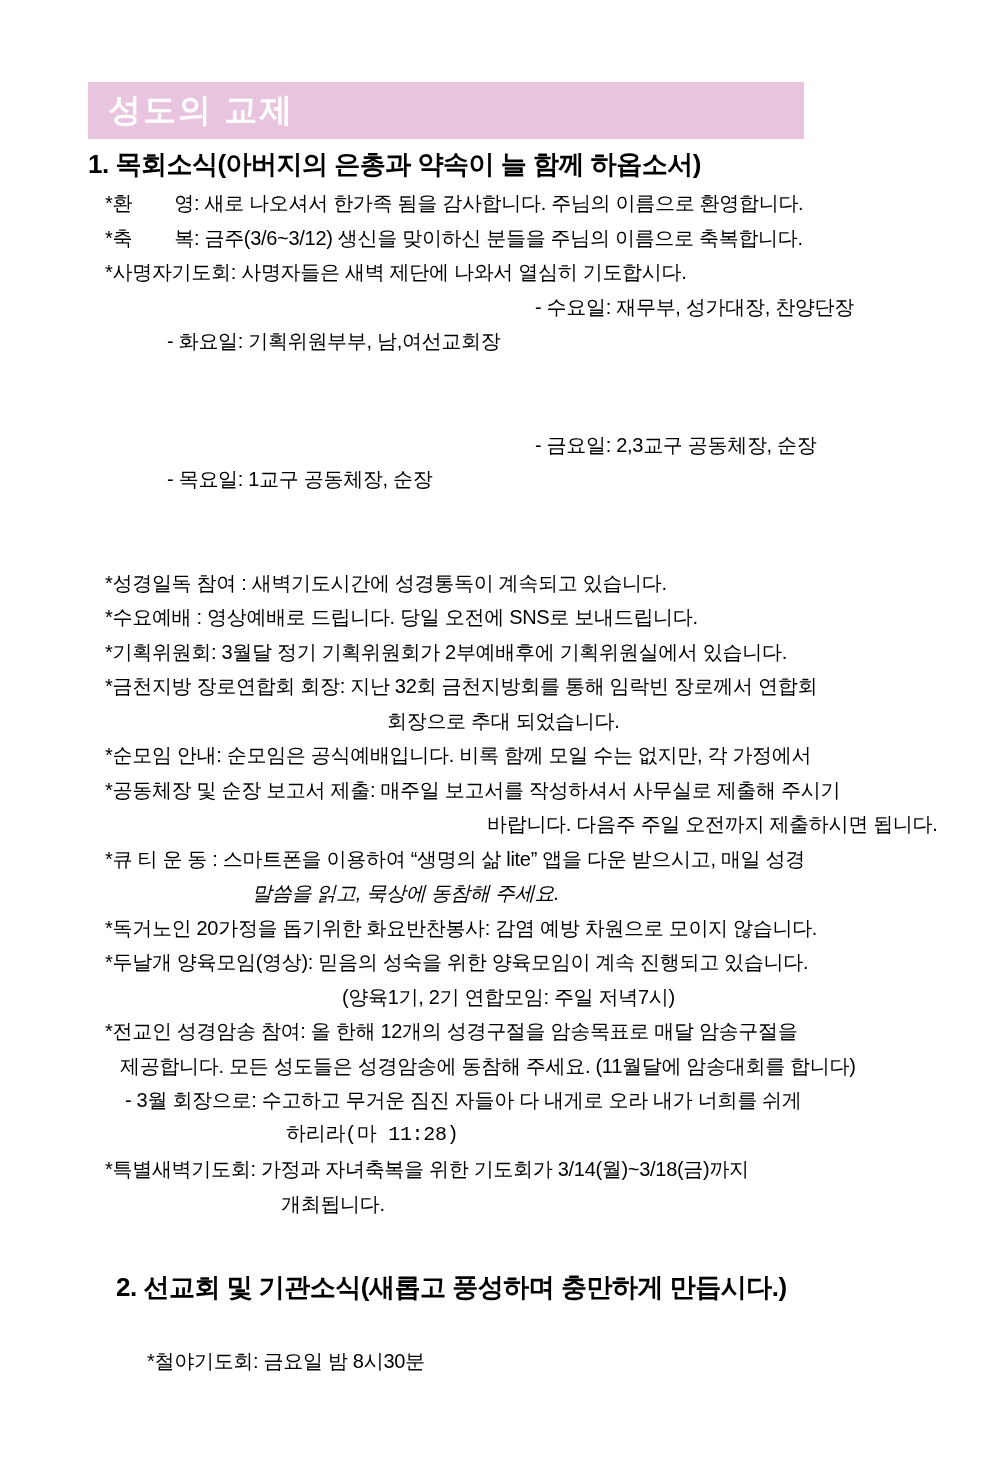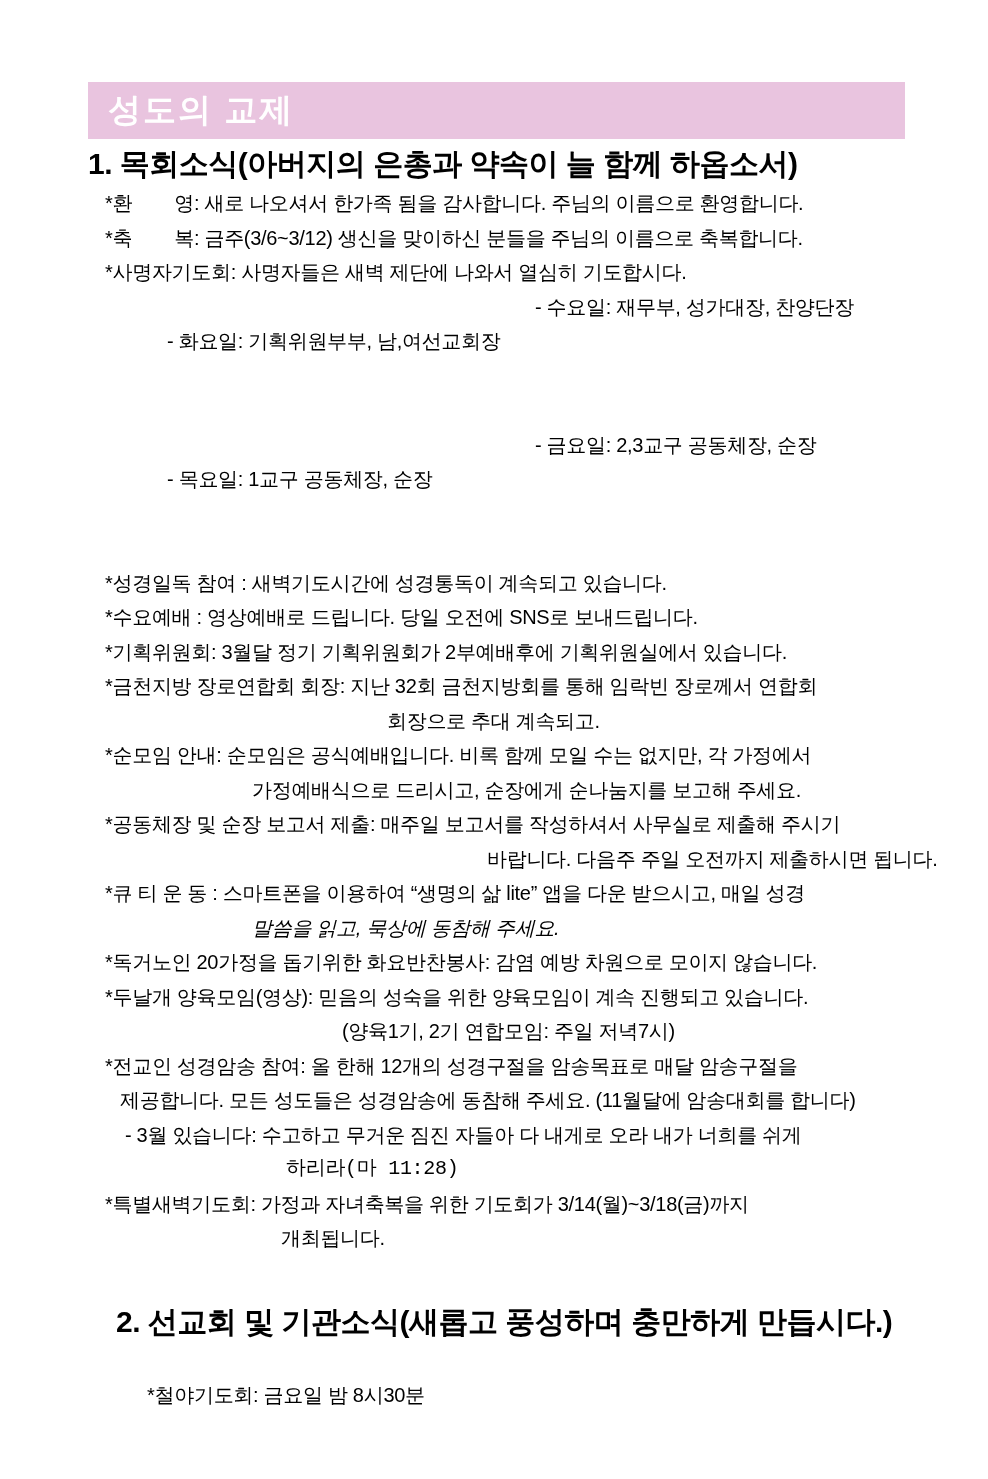--- a/index.html
+++ b/index.html
@@ -7,35 +7,35 @@
     position: relative;
     width: 988px;
     height: 1479px;
     background: #ffffff;
     color: #000000;
     font-family: "Liberation Sans", sans-serif;
     overflow: hidden;
   }
   .content { padding: 82px 0 0 88px; }
   .banner {
-    width: 817px;
+    width: 716px;
     height: 57px;
     background: #e9c4df;
     display: flex;
     align-items: center;
   }
   .banner-title {
     color: #ffffff;
     font-weight: bold;
     font-size: 33px;
     padding-left: 20px;
     letter-spacing: 2px;
   }
   .sec-heading {
-    font-size: 30px;
+    font-size: 26px;
     font-weight: bold;
     line-height: 36px;
     margin-top: 7px;
     letter-spacing: -0.5px;
     white-space: pre;
   }
   .sec2-heading { margin-top: 48px; margin-left: 28px; }
   .lines { margin-top: 4px; }
   .line {
     position: relative;
@@ -80,33 +80,32 @@
         <span class="abs-col col-410">- 수요일: 재무부, 성가대장, 찬양단장</span>
       </div>
       <div class="line ind-dash">
         <span>- 목요일: 1교구 공동체장, 순장</span>
         <span class="abs-col col-410">- 금요일: 2,3교구 공동체장, 순장</span>
       </div>
       <div class="line ind-item">*성경일독 참여 : 새벽기도시간에 성경통독이 계속되고 있습니다.</div>
       <div class="line ind-item">*수요예배 : 영상예배로 드립니다. 당일 오전에 SNS로 보내드립니다.</div>
       <div class="line ind-item">*기획위원회: 3월달 정기 기획위원회가 2부예배후에 기획위원실에서 있습니다.</div>
       <div class="line ind-item">*금천지방 장로연합회 회장: 지난 32회 금천지방회를 통해 임락빈 장로께서 연합회</div>
-      <div class="line ind-elders-cont">회장으로 추대 계속되고.</div>
+      <div class="line ind-elders-cont">회장으로 추대 되었습니다.</div>
       <div class="line ind-item">*순모임 안내: 순모임은 공식예배입니다. 비록 함께 모일 수는 없지만, 각 가정에서</div>
-      <div class="line ind-soon-cont">가정예배식으로 드리시고, 순장에게 순나눔지를 보고해 주세요.</div>
       <div class="line ind-item">*공동체장 및 순장 보고서 제출: 매주일 보고서를 작성하셔서 사무실로 제출해 주시기</div>
       <div class="line ind-report-cont">바랍니다. 다음주 주일 오전까지 제출하시면 됩니다.</div>
       <div class="line ind-item">*큐 티 운 동 : 스마트폰을 이용하여 “생명의 삶 lite” 앱을 다운 받으시고, 매일 성경</div>
       <div class="line ind-qt-cont">말씀을 읽고, 묵상에 동참해 주세요.</div>
       <div class="line ind-item">*독거노인 20가정을 돕기위한 화요반찬봉사: 감염 예방 차원으로 모이지 않습니다.</div>
       <div class="line ind-item">*두날개 양육모임(영상): 믿음의 성숙을 위한 양육모임이 계속 진행되고 있습니다.</div>
       <div class="line ind-nurture-cont">(양육1기, 2기 연합모임: 주일 저녁7시)</div>
       <div class="line ind-item">*전교인 성경암송 참여: 올 한해 12개의 성경구절을 암송목표로 매달 암송구절을</div>
       <div class="line ind-memo-cont">제공합니다. 모든 성도들은 성경암송에 동참해 주세요. (11월달에 암송대회를 합니다)</div>
-      <div class="line ind-verse">- 3월 있습니다: 수고하고 무거운 짐진 자들아 다 내게로 오라 내가 너희를 쉬게</div>
+      <div class="line ind-verse">- 3월 회장으로: 수고하고 무거운 짐진 자들아 다 내게로 오라 내가 너희를 쉬게</div>
       <div class="line ind-verse-cont">하리라(마 11:28)</div>
       <div class="line ind-item">*특별새벽기도회: 가정과 자녀축복을 위한 기도회가 3/14(월)~3/18(금)까지</div>
       <div class="line ind-dawn-cont">개최됩니다.</div>
     </div>
 
     <div class="sec-heading sec2-heading">2. 선교회 및 기관소식(새롭고 풍성하며 충만하게 만듭시다.)</div>
 
     <div class="lines">
       <div class="line ind-item">
         <span>*철야기도회: 금요일 밤 8시30분</span>

